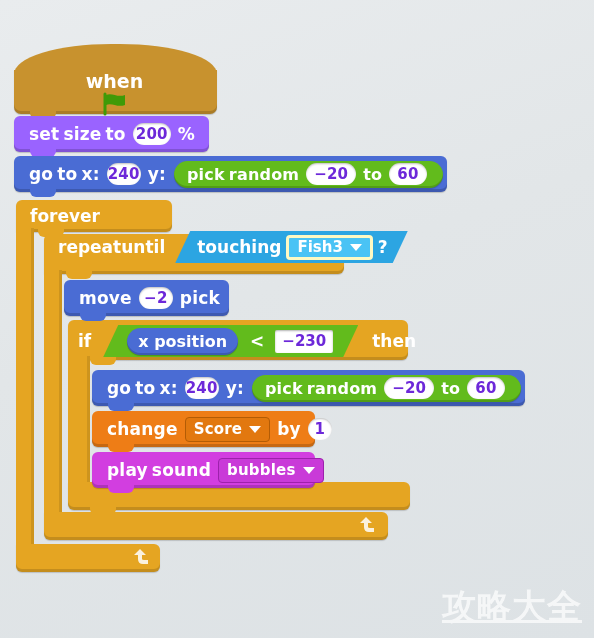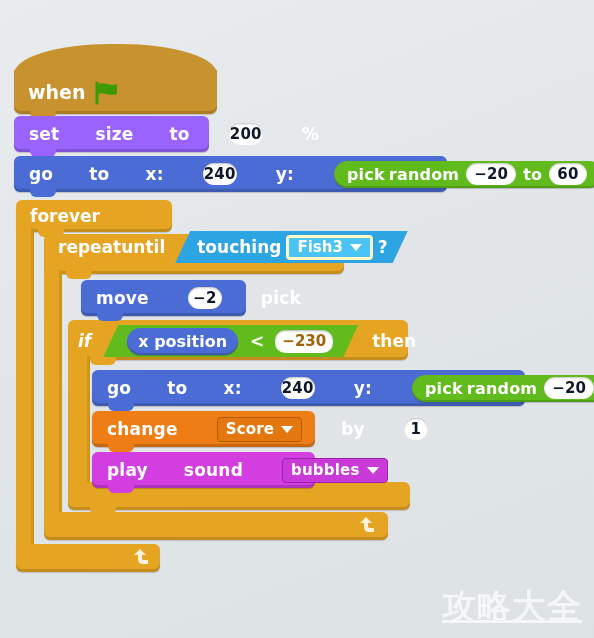--- a/index.html
+++ b/index.html
@@ -20,21 +20,20 @@
 
   .blk {
     position: absolute;
     display: flex;
     align-items: center;
     color: #fff;
     font-weight: bold;
     letter-spacing: .2px;
     white-space: nowrap;
     border-radius: 6px;
-    gap: 32px;
   }
   .blk .lbl { padding: 0 2px; }
 
   
   .cmd {
     height: 36px;
     padding: 0 12px 0 13px;
     font-size: 17px;
     box-shadow: inset 0 -3px 0 rgba(0,0,0,.17), 0 1px 1px rgba(0,0,0,.18);
   }
@@ -84,34 +83,34 @@
     display: inline-flex; align-items: center;
     height: 27px; border-radius: 14px;
     padding: 0 11px;
     font-size: 16px; font-weight: bold; color: #fff;
     box-shadow: inset 0 -2px 0 rgba(0,0,0,.16), 0 1px 1px rgba(0,0,0,.2);
   }
   
   .numin {
     display: inline-flex; align-items: center; justify-content: center;
     min-width: 34px; height: 22px;
-    background: #fff; color: #0f172a;
+    background: #fff; color: #6d28d9;
     border-radius: 12px;
     font-size: 15px; font-weight: bold;
     padding: 0 8px; margin: 0 5px;
     box-shadow: inset 0 1px 2px rgba(0,0,0,.25);
   }
   
   .rectin {
     display: inline-flex; align-items: center; justify-content: center;
     min-width: 42px; height: 23px;
-    background: #fff; color: #a16207;
+    background: #fff; color: #6d28d9;
     font-size: 15px; font-weight: bold;
     padding: 0 7px; margin: 0 5px;
-    border-radius: 10px;
+    border-radius: 2px;
     box-shadow: inset 0 1px 2px rgba(0,0,0,.3);
   }
   
   .dropdown {
     display: inline-flex; align-items: center; gap: 7px;
     height: 25px; padding: 0 8px; margin: 0 5px;
     font-size: 15px; font-weight: bold; color: #fff;
     border-radius: 4px;
   }
   .dd-sensing { background: #4ac3f5; border: 3px solid #fef9c3; }
@@ -189,21 +188,21 @@
   </div>
 
   <div class="cbar top" style="left:68px; top:320px; width:340px; height:40px;">
     <div class="bump" style="left:22px;"></div>
   </div>
   <div class="cbar spine" style="left:68px; top:356px; width:22px; height:130px;"></div>
   <div class="cbar bottom" style="left:68px; top:482px; width:342px; height:28px;">
     <div class="bump" style="left:22px;"></div>
   </div>
 
-  <div class="hat" style="left:14px; top:70px; width:203px;">
+  <div class="hat" style="left:14px; top:70px; width:203px;flex-direction:column;">
     <div class="dome"></div>
     <span class="lbl">when</span>
     <span class="flag">
       <svg viewBox="0 0 26 24" width="26" height="24">
         <path d="M3 2 L3 22" stroke="#3f9a07" stroke-width="3" stroke-linecap="round" fill="none"></path>
         <path d="M4 3 C10 0, 15 6, 23 3 L23 13 C15 16, 10 10, 4 13 Z" fill="#3f9a07"></path>
       </svg>
     </span>
   </div>
 
@@ -236,28 +235,28 @@
     <span class="hex c-sensing" style="clip-path:polygon(15px 0, 100% 0, calc(100% - 15px) 100%, 0 100%); padding:0 20px 0 22px; box-shadow:none;">
       <span class="lbl">touching</span>
       <span class="dropdown dd-sensing">
         <span>Fish3</span>
         <span class="caret"></span>
       </span>
       <span class="lbl">?</span>
     </span>
   </div>
 
-  <div class="blk cmd c-motion" style="left:64px; top:280px; width:165px;margin-left:17px;">
+  <div class="blk cmd c-motion" style="left:64px; top:280px; width:165px;">
     <span class="lbl">move</span>
     <span class="numin">−2</span>
     <span class="lbl">pick</span>
   </div>
 
   <div style="position:absolute; left:78px; top:326px; height:30px; display:flex; align-items:center; color:#fff; font-weight:bold; font-size:17px;">
-    <span class="lbl" style="margin-right:12px;font-style:italic;">if</span>
+    <span class="lbl" style="margin-right:12px;">if</span>
     <span class="hex c-operator" style="clip-path:polygon(15px 0, 100% 0, calc(100% - 15px) 100%, 0 100%); padding:0 20px 0 24px;">
       <span class="reporter c-motion" style="margin-right:6px;">x position</span>
       <span class="lbl" style="margin:0 6px;">&lt;</span>
       <span class="rectin">−230</span>
     </span>
     <span class="lbl" style="margin-left:14px;">then</span>
   </div>
 
   <div class="blk cmd c-motion" style="left:92px; top:370px; width:433px;">
     <span class="lbl">go</span>

